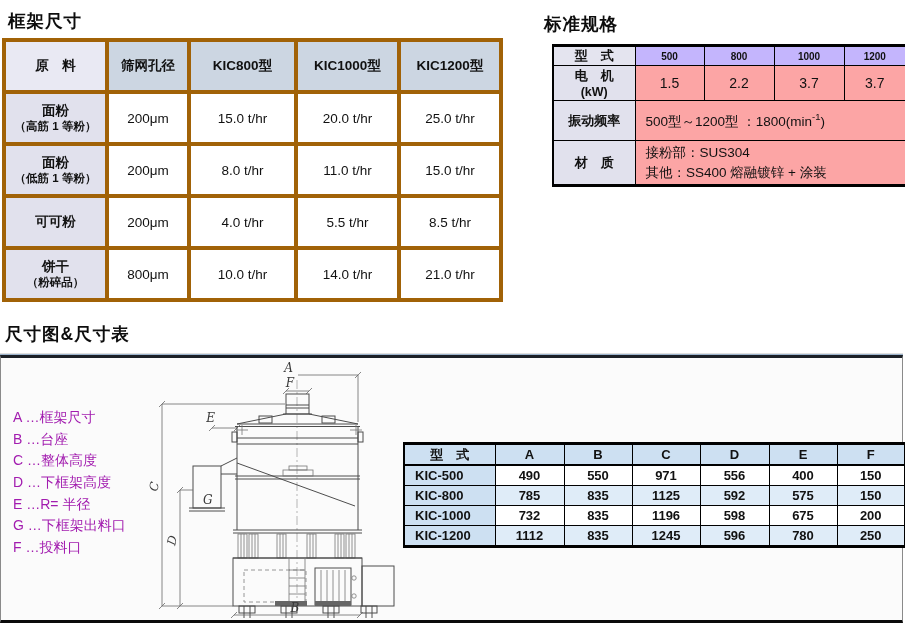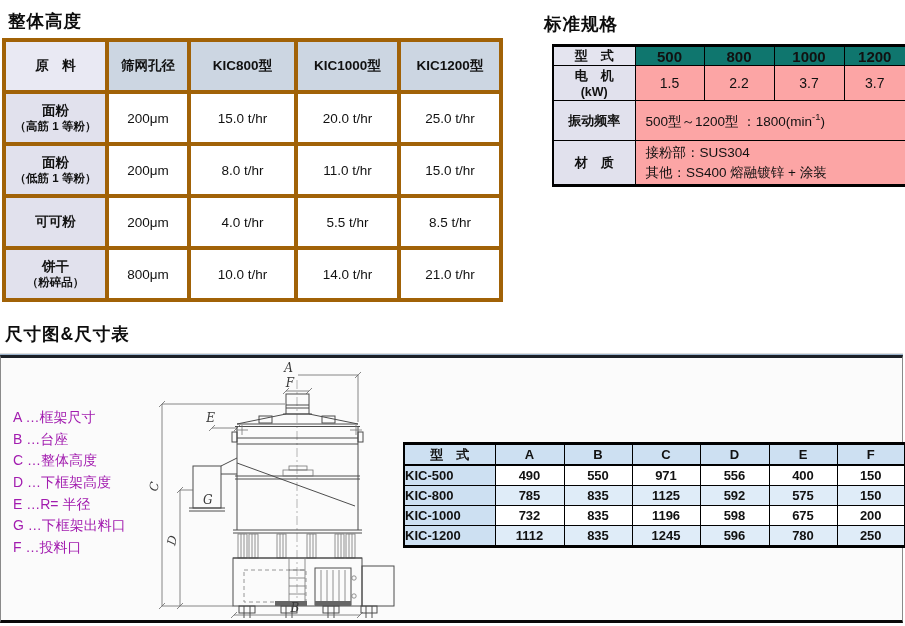--- a/index.html
+++ b/index.html
@@ -24,21 +24,21 @@
   .cap tr.r td{height:48px;font-size:13.5px;font-weight:400;background:#fff;}
   .cap th.c1{background:#e1e1ed;font-weight:700;}
   .cap .mat{font-size:13.5px;font-weight:700;line-height:1.3;}
   .cap .sub{font-size:11.5px;font-weight:700;line-height:1.2;}
   
   .spec{
     position:absolute;left:552px;top:44px;width:353px;
     border:2px solid #000;border-top:3px solid #000;border-bottom:3px solid #000;
   }
   .spec th,.spec td{border:1.5px solid #000;text-align:center;vertical-align:middle;padding:0;}
-  .spec .hd th{height:17px;font-size:15px;font-weight:700;background:#0f766e;}
+  .spec .hd th{height:17px;font-size:10px;font-weight:700;background:#c4b5fd;}
   .spec th.c1{background:#e1e1ed;font-weight:700;font-size:13px;}
   .spec .hd th.c1{background:#e4e4ef;}
   .spec td{background:#fca5a5;font-size:14px;margin-left:10px;}
   .spec .lab2{font-size:12.5px;font-weight:700;}
   .spec td.span{ text-align:left;padding:2px 4px 2px 10px;font-size:13.5px;line-height:1.45;}
   .spec sup{font-size:9.5px;}
   
   .dimbox{
     position:absolute;left:0;top:355px;width:901px;height:262px;
     background:#fbfbfb;
@@ -50,37 +50,37 @@
   .legend{position:absolute;left:13px;top:407px;font-size:14px;color:#a21caf;}
   .legend div{height:21.7px;line-height:21.7px;white-space:nowrap;}
   
   .dimt{
     position:absolute;left:403px;top:442px;width:501px;
     border:2px solid #000;border-top:3px solid #000;border-bottom:3px solid #000;
   }
   .dimt th,.dimt td{border:1.5px solid #000;text-align:center;vertical-align:middle;padding:0;
     font-size:13px;font-weight:700;}
   .dimt .hd th{height:19px;background:#cde0f2;border-bottom:2.5px solid #000;}
-  .dimt th.model{background:#cde0f2;text-align:left;height:19px;}
+  .dimt th.model{background:#cde0f2;text-align:left;padding-left:10px;height:19px;}
   .dimt td{background:#fff;height:19px;}
   .dimt tr.alt td{background:#dfecf8;}
   
   .diagram{position:absolute;left:145px;top:360px;}
   .mline{stroke:#4d4d4d;stroke-width:1;fill:none;}
   .tline{stroke:#777;stroke-width:0.8;fill:none;}
   .dline{stroke:#6a6a6a;stroke-width:0.8;fill:none;}
   .dashc{stroke:#9a9a9a;stroke-width:0.7;fill:none;stroke-dasharray:9 3 2 3;}
   .dash{stroke:#8a8a8a;stroke-width:0.9;fill:none;stroke-dasharray:4 3;}
   .dimlabel{font-family:"DejaVu Serif",serif;font-style:italic;font-size:12px;fill:#3a3a3a;}
   .darkfill{fill:#666;stroke:none;}
 </style>
 </head>
 <body>
 
-<div class="section-title" style="left:8px;top:9px;">整体高度</div>
+<div class="section-title" style="left:8px;top:9px;">框架尺寸</div>
 <div class="section-title" style="left:544px;top:12px;">标准规格</div>
 <div class="section-title" style="left:5px;top:322px;">尺寸图&amp;尺寸表</div>
 
 <table class="cap">
   <colgroup>
       <col style="width:103px">
       <col style="width:82px">
       <col style="width:107px">
       <col style="width:103px">
       <col style="width:102px">

